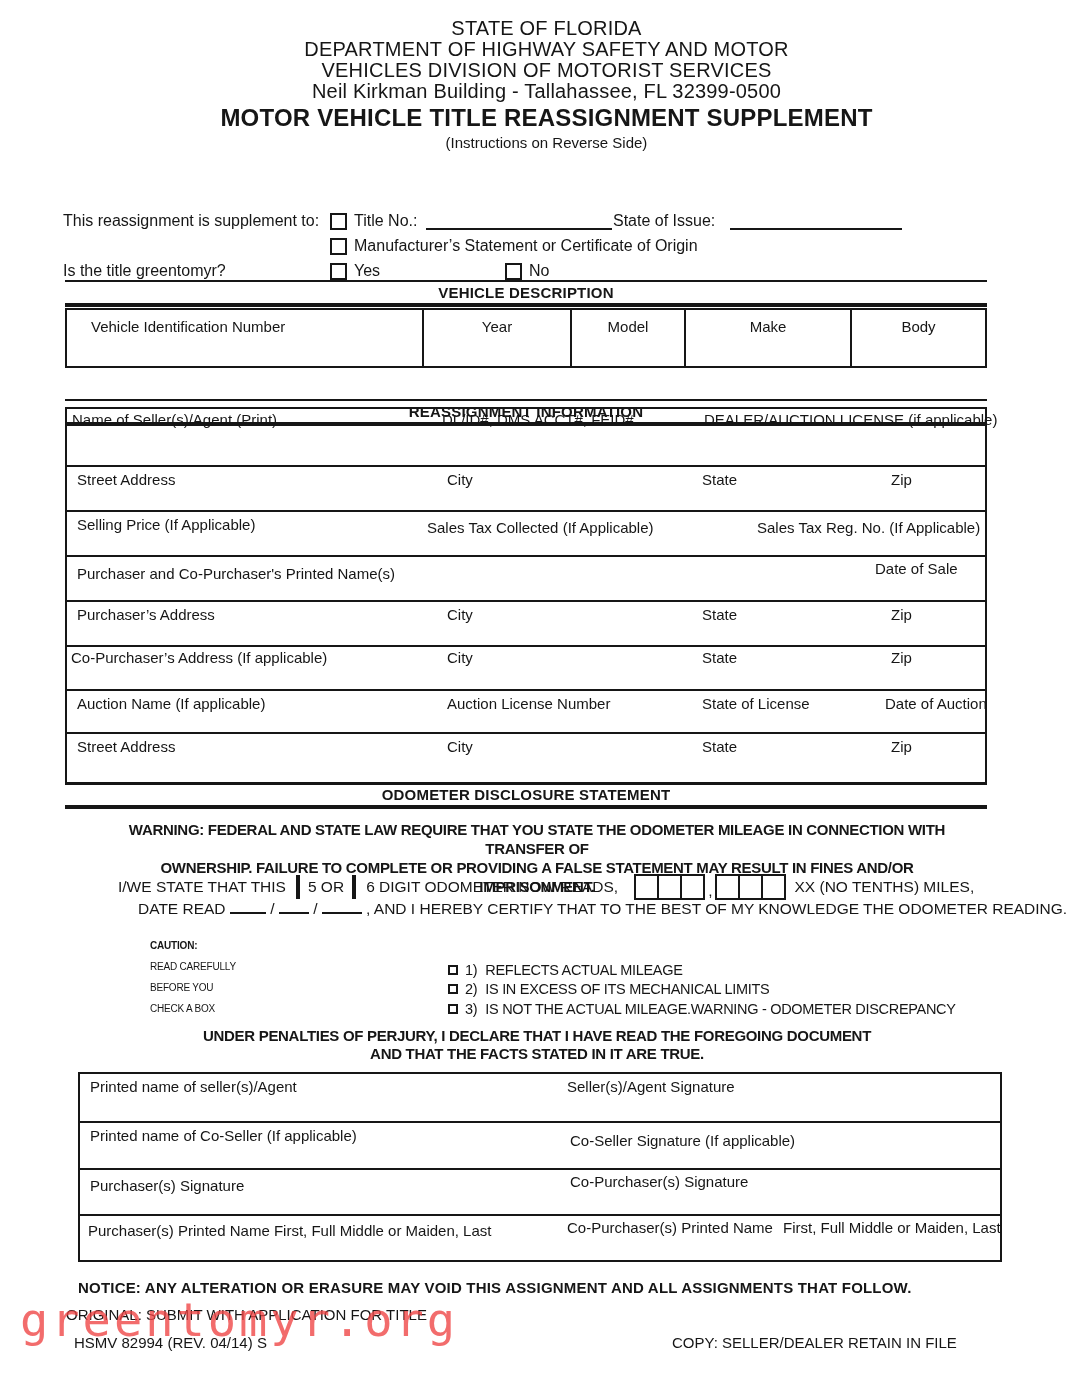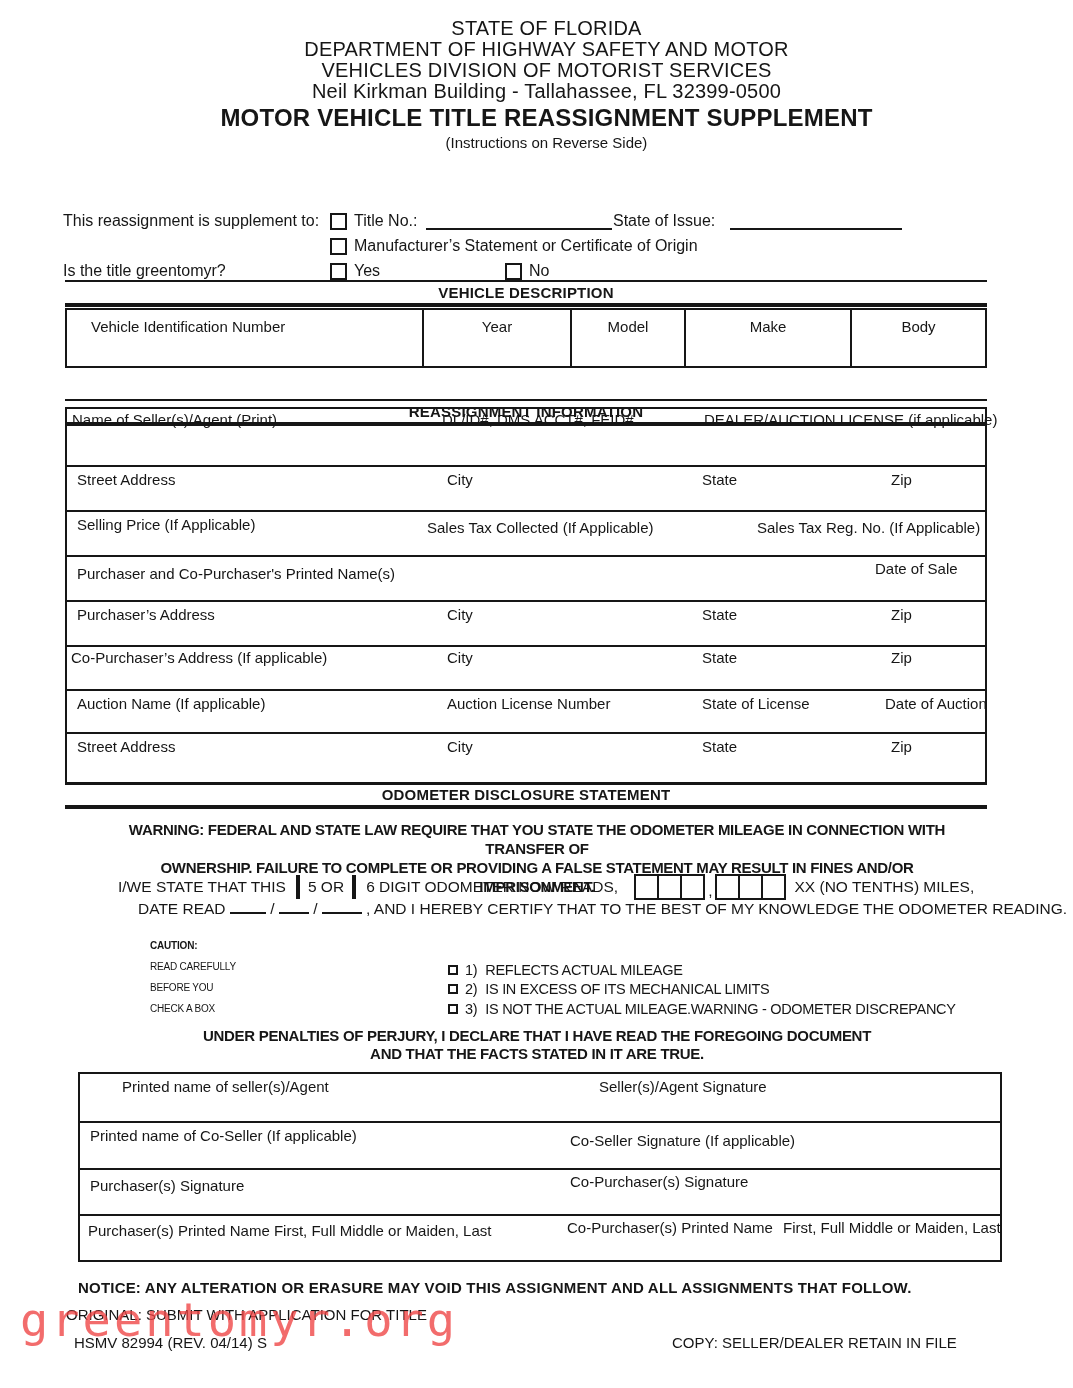--- a/index.html
+++ b/index.html
@@ -47,21 +47,21 @@
   .dr-blank { display:inline-block; border-bottom:2px solid #161616; height:15px; }
   .caution { position:absolute; top:935px; left:150px; width:210px; text-align:left; font-size:10px; line-height:21px; letter-spacing:-.2px; }
   .options { position:absolute; top:960px; left:448px; }
   .opt-row { display:flex; align-items:center; height:19.5px; font-size:14.5px; letter-spacing:-.3px; white-space:nowrap; }
   .sq { display:inline-block; width:10px; height:10px; border:2px solid #161616; margin-right:7px; flex:0 0 auto; }
   .opt-num { margin-right:8px; }
   .perjury { position:absolute; top:1027px; left:107px; width:860px; text-align:center; font-weight:bold; font-size:15px; line-height:18px; letter-spacing:-.3px; }
   
   .sig-table { position:absolute; top:1072px; left:78px; width:924px; border:2px solid #161616; }
   .sig-row { position:relative; border-top:2px solid #161616; }
-  .sig-row:first-child { border-top:none;margin-left:32px; }
+  .sig-row:first-child { border-top:none; }
   
   .notice { position:absolute; top:1279px; left:78px; font-size:15px; font-weight:bold; letter-spacing:.2px; }
   .f-orig { position:absolute; top:1306px; left:66px; font-size:15px; }
   .f-num  { position:absolute; top:1334px; left:74px; font-size:15px; }
   .f-copy { position:absolute; top:1334px; left:672px; font-size:15px; }
   .wm { position:absolute; top:1292px; left:20px; font-family:"DejaVu Sans Mono", monospace;
         font-size:47px; letter-spacing:3px; color:#ef4444; opacity:.78; pointer-events:none; }
 </style>
 </head>
 <body>

